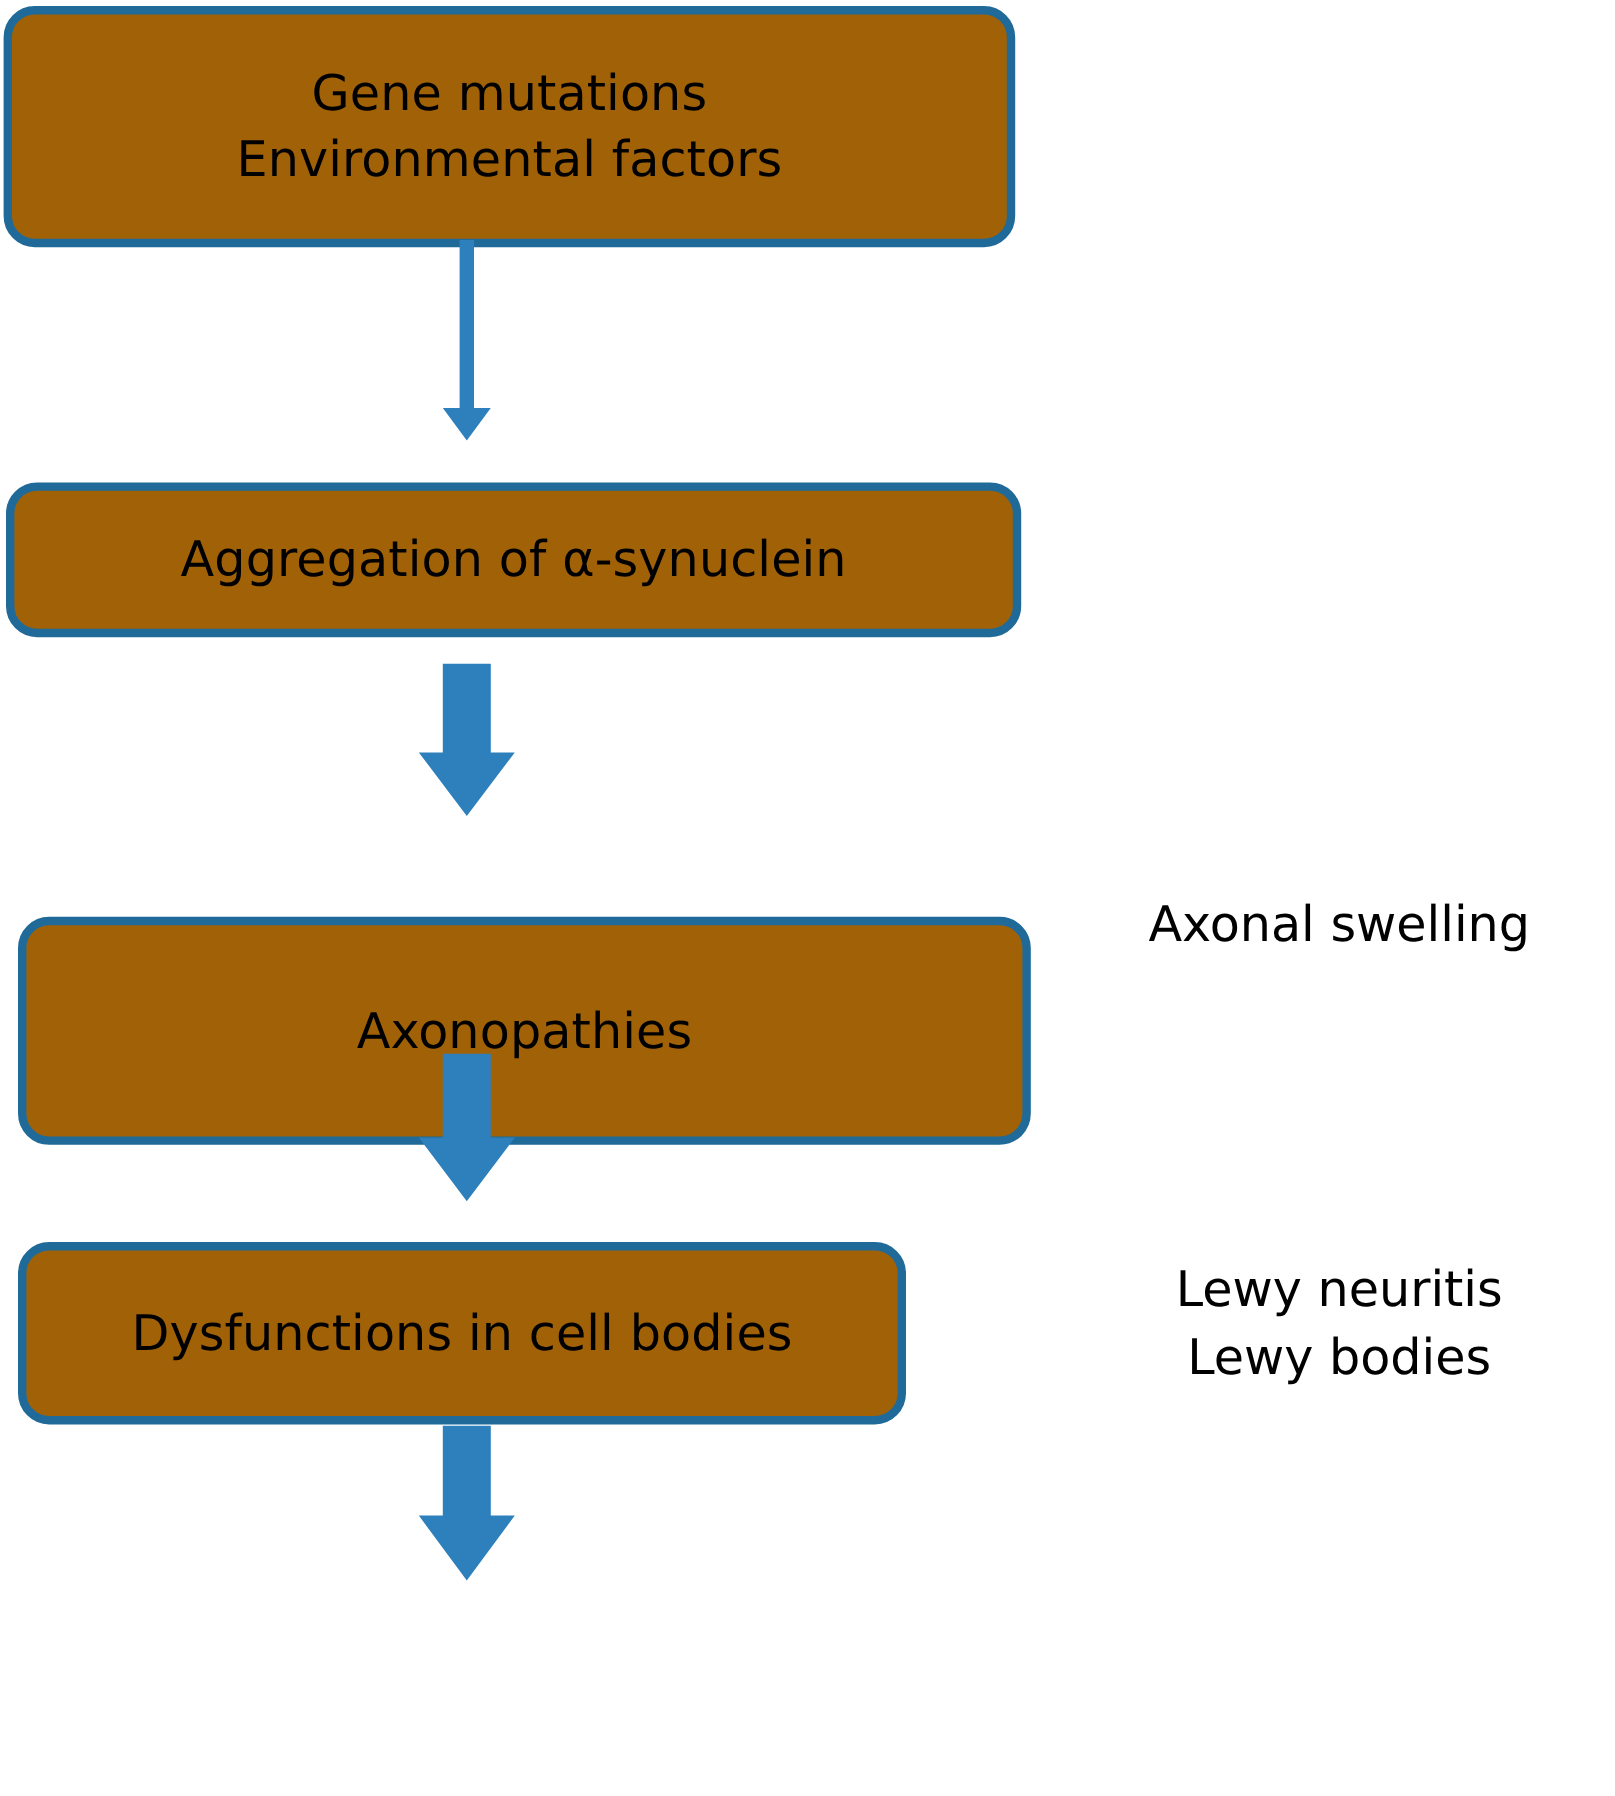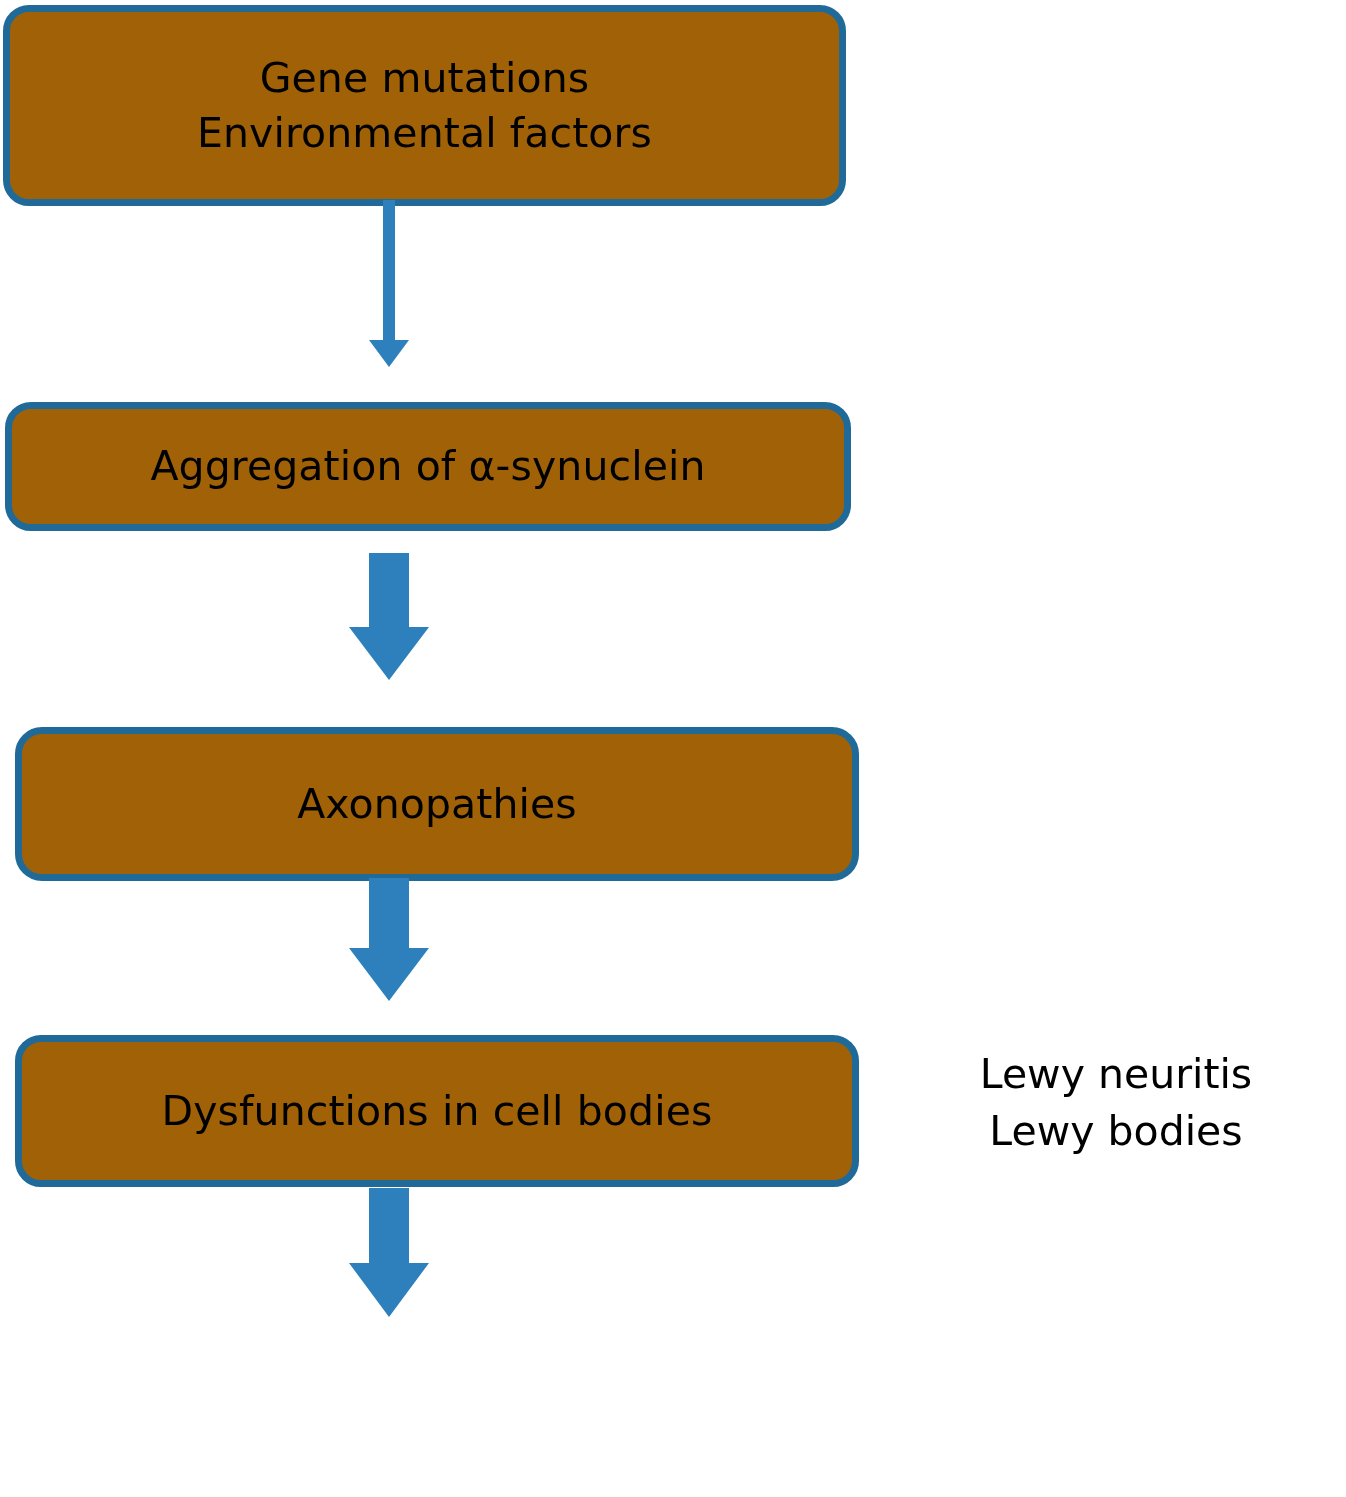--- a/index.html
+++ b/index.html
@@ -35,22 +35,22 @@
     display: block;
     font-size: 41px;
     line-height: 1.34;
     letter-spacing: 0.1px;
     white-space: nowrap;
   }
 
   #node-origin   { left: 3px;  top: 5px;    width: 843px; height: 201px; }
   #node-origin .line { font-size: 41px; }
   #node-aggregation { left: 5px;  top: 402px;  width: 846px; height: 129px; }
-  #node-axonopathies { left: 15px; top: 727px;  width: 844px; height: 154px; border-radius: 27px; }
-  #node-dysfunctions { left: 15px; top: 1035px; width: 844px; height: 152px; }
+  #node-axonopathies { left: 15px; top: 764px;  width: 844px; height: 190px; }
+  #node-dysfunctions { left: 15px; top: 1035px; width: 740px; height: 152px; }
   #node-celldeath    { left: 20px; top: 1345px; width: 843px; height: 150px; }
 
   
   .connector {
     position: absolute;
     overflow: visible;
   }
   .connector svg { display: block; }
 
   #arrow-thin    { left: 339px; top: 200px;  width: 100px; height: 168px; }
@@ -98,20 +98,21 @@
     <svg width="120" height="128" viewBox="0 0 120 128" aria-hidden="true">
       <polygon points="40,0 80,0 80,74 100,74 60,127 20,74 40,74" fill="#2e80bc"></polygon>
     </svg>
   </div>
 
   <div class="node" id="node-axonopathies">
     <span class="line">Axonopathies</span>
   </div>
 
   <div class="annotation" id="annotation-axonal">
+    <span class="line">Axonal swelling</span>
   </div>
 
   <div class="connector" id="arrow-block-2">
     <svg width="120" height="124" viewBox="0 0 120 124" aria-hidden="true">
       <polygon points="40,0 80,0 80,70 100,70 60,123 20,70 40,70" fill="#2e80bc"></polygon>
     </svg>
   </div>
 
   <div class="node" id="node-dysfunctions">
     <span class="line">Dysfunctions in cell bodies</span>

